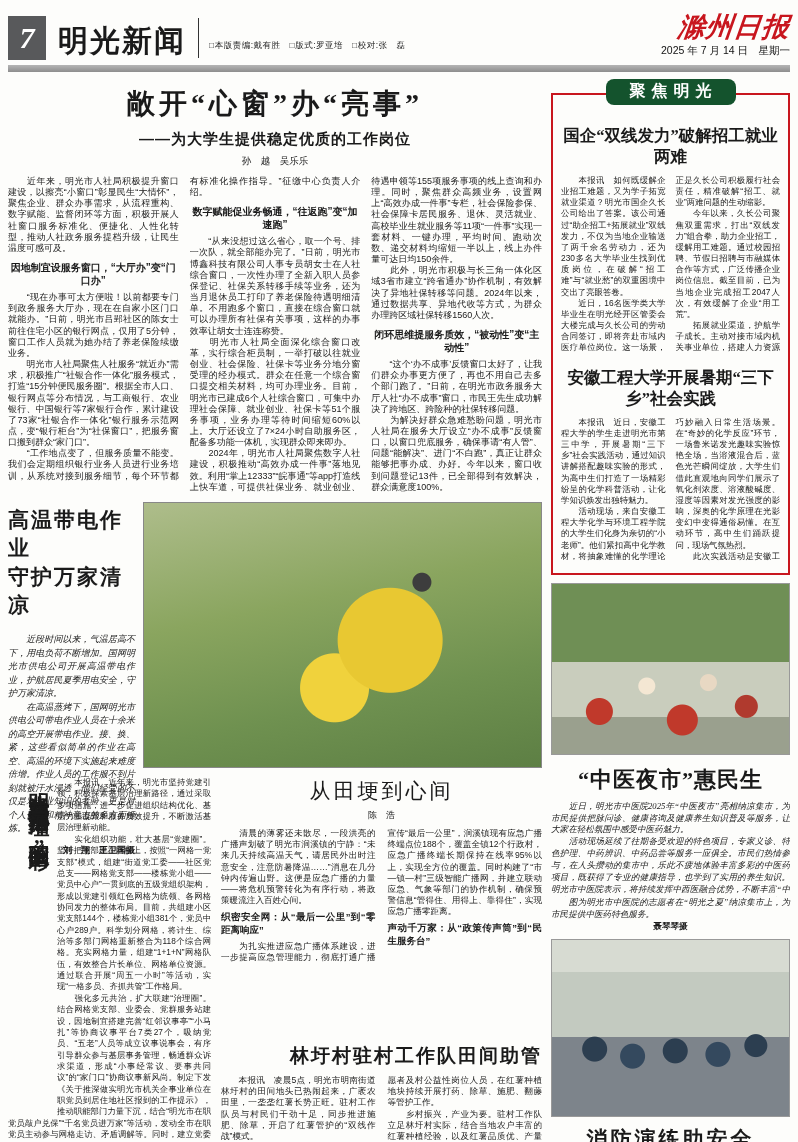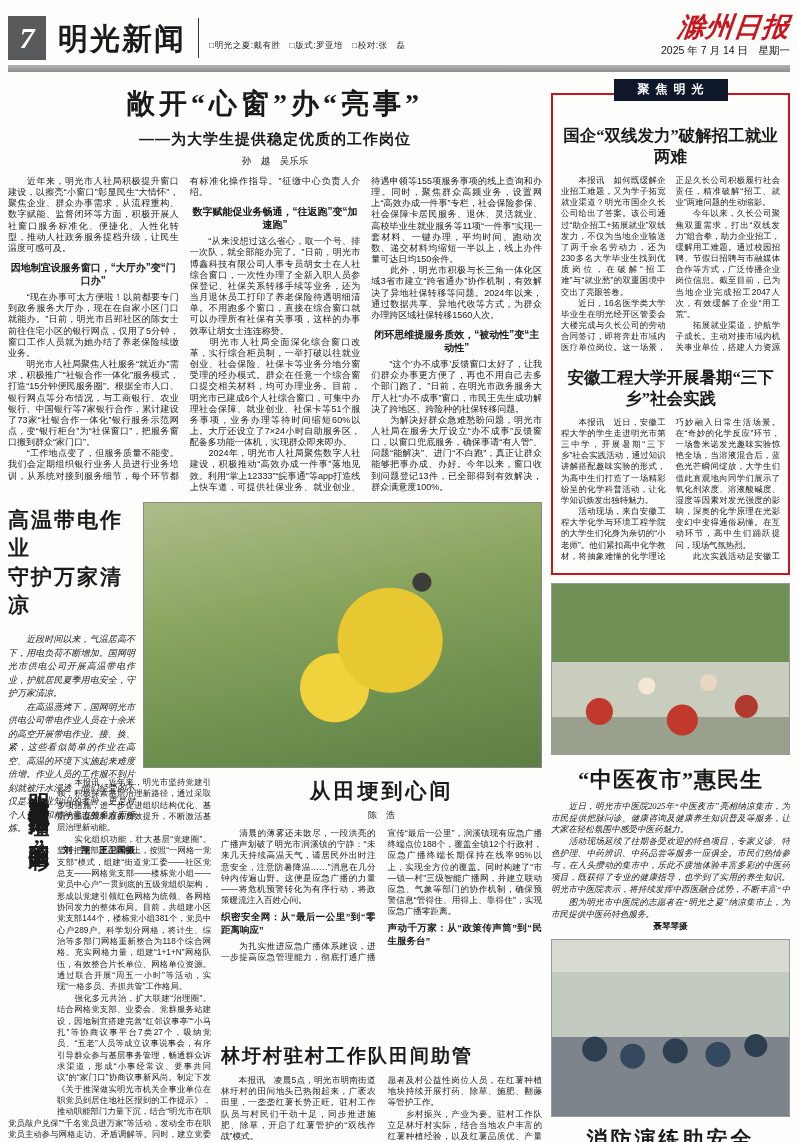--- a/index.html
+++ b/index.html
@@ -4,21 +4,21 @@
 <style>
   * { margin:0; padding:0; box-sizing:border-box; }
   html,body { width:798px; height:1142px; overflow:hidden; background:#f7f6f3; }
   body { font-family:"Liberation Sans","DejaVu Sans",sans-serif; color:#1a1a1a; }
   .page { width:798px; height:1142px; background:#fdfdfb; padding:8px 8px 0 8px; }
 
   
   .masthead-row { display:flex; align-items:flex-end; height:48px; margin-top:4px; }
   .pageno { width:38px; height:44px; background:#58595b; color:#fff; font-family:"Liberation Serif",serif;
             font-style:italic; font-size:30px; font-weight:bold; display:flex; align-items:center; justify-content:center; }
-  .section-name { font-family:Liberation Mono, monospace; font-weight:bold; font-size:30px;
+  .section-name { font-family:Liberation Sans, sans-serif; font-weight:bold; font-size:30px;
             letter-spacing:2px; margin-left:12px; line-height:1; padding-bottom:4px; }
   .hdr-divider { width:1px; height:40px; background:#333; margin:0 10px 2px 12px; }
   .credits { font-size:8.5px; color:#222; padding-bottom:8px; letter-spacing:.5px; }
   .hdr-right { margin-left:auto; text-align:right; padding-bottom:2px; }
   .paper-logo { font-family:"Liberation Serif","DejaVu Serif",serif; font-weight:bold; font-style:italic;
             font-size:27px; color:#c8161e; letter-spacing:1px; transform:skewX(-6deg); line-height:1; }
   .paper-date { font-size:10.5px; color:#111; margin-top:3px;margin-left:40px; }
   .gray-bar { height:7px; background:linear-gradient(#b5b5b5,#8d8d8d); margin:5px 0 7px 0; }
 
   
@@ -53,34 +53,34 @@
 
   
   .bottom-row { display:flex; gap:10px; margin-top:9px; height:377px; }
   .party-block { width:203px; overflow:hidden; }
   .party-vtitle { float:left; writing-mode:vertical-rl; text-orientation:upright;
       font-family:"Liberation Serif","DejaVu Serif",serif; font-weight:bold; font-size:21px;
       line-height:1.05; width:42px; height:330px; letter-spacing:2px; margin-right:7px; }
   .party-body { font-size:8.3px; line-height:1.37; text-align:justify; }
 
   .center-block { flex:1; overflow:hidden; }
-  .bc-title { font-family:"Liberation Serif","DejaVu Serif",serif; font-weight:bold; font-size:21px;
+  .bc-title { font-family:"Liberation Serif","DejaVu Serif",serif; font-weight:normal; font-size:21px;
       text-align:center; letter-spacing:3px; }
   .bc-author { font-size:9px; text-align:center; margin-top:4px; }
   .cols2 { column-count:2; column-gap:12px; font-size:8.6px; line-height:1.3; text-align:justify; margin-top:6px; }
   .bc-body { height:206px; overflow:hidden; }
   .inline-h2 { font-size:9.5px; font-weight:bold; margin:5px 0 4px 0; line-height:1.35; }
   .ly-title { font-family:"Liberation Serif","DejaVu Serif",serif; font-weight:bold; font-size:19px;
-      text-align:left; letter-spacing:2px; margin-top:9px; }
+      text-align:right; letter-spacing:2px; margin-top:9px; }
   .ly-body { height:108px; overflow:hidden; }
 
   
   .focus-box { border:2px solid #c8161e; position:relative; padding:20px 8px 6px 8px; margin-top:14px; }
-  .focus-tab { position:absolute; top:-16px; left:50%; transform:translateX(-50%); background:#0f172a;
-      color:#fff; font-weight:bold; font-size:12px; letter-spacing:6px; padding:2px 18px 3px 24px; white-space:nowrap; }
+  .focus-tab { position:absolute; top:-16px; left:50%; transform:translateX(-50%); background:#14532d;
+      color:#fff; font-weight:bold; font-size:16px; letter-spacing:6px; padding:2px 18px 3px 24px; white-space:nowrap;border-radius:8px; }
   .fa-title { font-family:"Liberation Serif","DejaVu Serif",serif; font-weight:bold; font-size:16.5px;
       text-align:center; line-height:1.3; margin-top:10px; letter-spacing:0; }
   .fa-body { column-count:2; column-gap:10px; font-size:8.4px; line-height:1.33; text-align:justify;
       margin-top:7px; overflow:hidden; }
   .fa1-body { height:182px; }
   .fa2-body { height:150px; }
   .photo-market { height:172px; border:1px solid #999; margin-top:8px;
       background:
         radial-gradient(circle at 20% 75%, #c0392b 0 13px, rgba(192,57,43,0) 14px),
         radial-gradient(circle at 55% 80%, #c0392b 0 15px, rgba(192,57,43,0) 16px),
@@ -108,21 +108,21 @@
 </style>
 </head>
 <body>
 
 <div class="page">
 
   <div class="masthead-row">
     <div class="pageno">7</div>
     <div class="section-name">明光新闻</div>
     <div class="hdr-divider"></div>
-    <div class="credits">□明光之夏:戴有胜　□版式:罗亚培　□校对:张　磊</div>
+    <div class="credits">□本版责编:戴有胜　□版式:罗亚培　□校对:张　磊</div>
     <div class="hdr-right">
       <div class="paper-logo">滁州日报</div>
       <div class="paper-date">2025 年 7 月 14 日　星期一</div>
     </div>
   </div>
   <div class="gray-bar"></div>
 
   <div class="content">
 
     <div class="left-zone">

